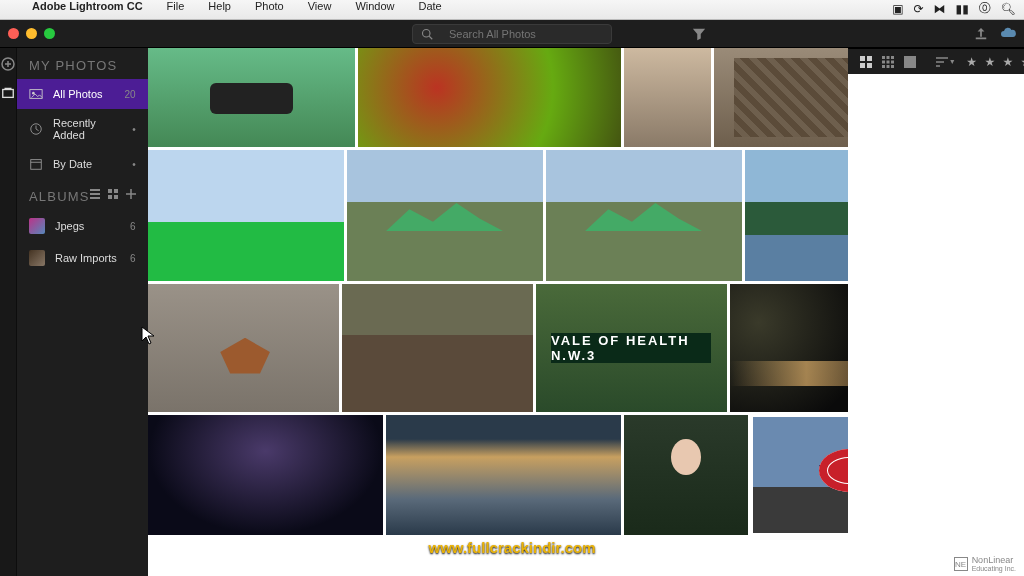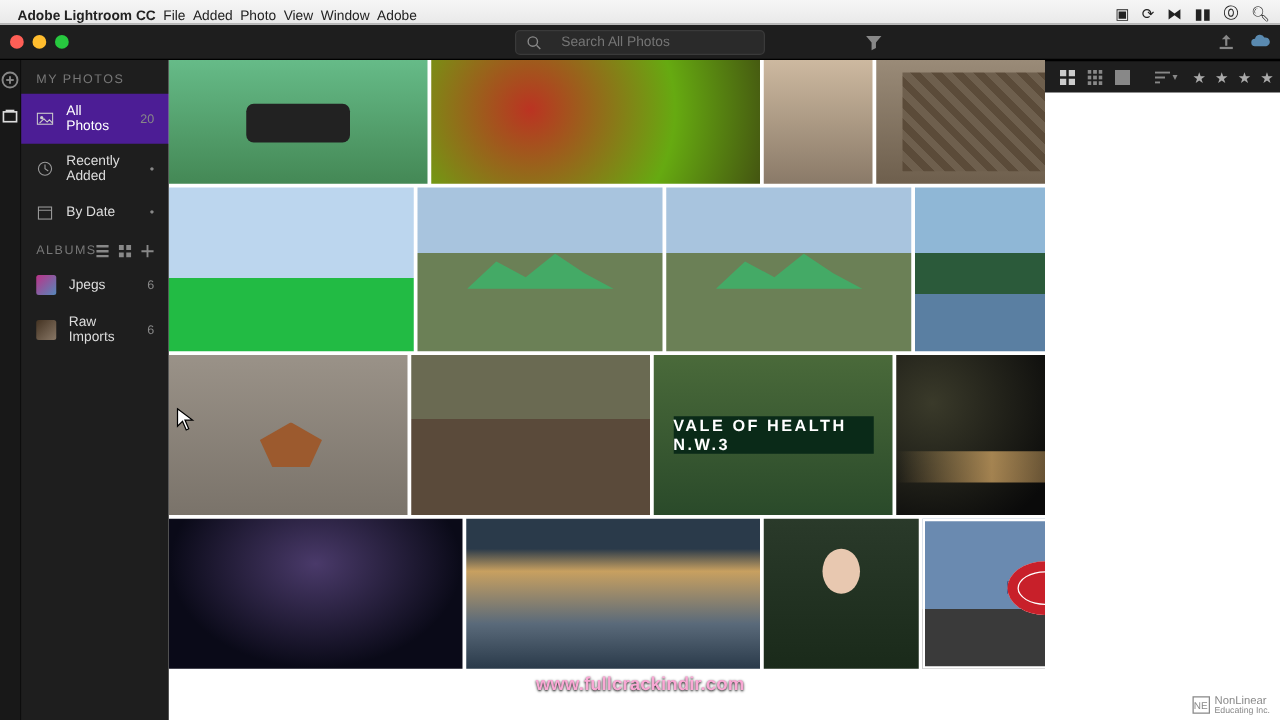--- a/index.html
+++ b/index.html
@@ -1,19 +1,19 @@
 <!DOCTYPE html>
 <html><head>
 <meta charset="utf-8">
 <style>
 * { margin: 0; padding: 0; box-sizing: border-box; font-family: -apple-system, "Helvetica Neue", Arial, sans-serif; }
 html, body { width: 1024px; height: 576px; overflow: hidden; background: #1a1a1a; color: #ccc; }
 
 
-.mac-menubar { height: 20px; background: linear-gradient(#f6f6f6,#e9e9e9); display: flex; align-items: flex-end; padding: 0 8px; font-size: 11px; color: #222; gap: 6px; border-bottom: 1px solid #bbb; }
+.mac-menubar { height: 20px; background: linear-gradient(#f6f6f6,#e9e9e9); display: flex; align-items: flex-start; padding: 0 8px; font-size: 11px; color: #222; gap: 24px; border-bottom: 1px solid #bbb; }
 .mac-menubar .apple { font-size: 13px; }
 .mac-menubar .app-name { font-weight: 600; }
 .mac-menubar .spacer { flex: 1; }
 .mac-menubar .status-icons { display: flex; gap: 10px; align-items: center; font-size: 12px; }
 
 
 .app-toolbar { height: 28px; background: #1e1e1e; display: flex; align-items: center; padding: 0 8px; border-bottom: 1px solid #000; position: relative; }
 .traffic { display: flex; gap: 7px; }
 .traffic span { width: 11px; height: 11px; border-radius: 50%; display: inline-block; }
 .tl-r { background: #ff5f56; } .tl-y { background: #ffbd2e; } .tl-g { background: #27c93f; }
@@ -24,21 +24,21 @@
 .filter-icon { position: absolute; left: calc(50% + 180px); color: #888; }
 
 
 .app-body { display: flex; height: calc(576px - 20px - 28px); }
 
 
 .sidebar { width: 196px; background: #1e1e1e; display: flex; flex-direction: column; font-size: 11px; color: #aaa; }
 .side-gutter { width: 30px; background: #181818; border-right: 1px solid #0d0d0d; display: flex; flex-direction: column; align-items: center; padding-top: 8px; gap: 14px; }
 .side-gutter svg, .side-gutter span { color: #888; }
 
-.section-header { padding: 10px 12px 6px 12px; font-size: 10px; letter-spacing: 1.2px; color: #777; display: flex; align-items: center; justify-content: space-between; }
+.section-header { padding: 10px 12px 6px 12px; font-size: 13px; letter-spacing: 1.2px; color: #777; display: flex; justify-content: space-between; }
 .section-header .hdr-icons { display: flex; gap: 8px; color: #888; }
 .nav-item { display: flex; align-items: center; padding: 8px 12px; gap: 10px; cursor: pointer; }
 .nav-item.active { background: #4c1d95; }
 .nav-item .icon-slot { width: 14px; height: 14px; display: flex; align-items: center; justify-content: center; color: #999; }
 .nav-item .label { flex: 1; font-size: 11px; color: #ddd; }
 .nav-item.active .label { color: #fff; }
 .nav-item .count { font-size: 10px; color: #888; }
 .album-thumb { width: 16px; height: 16px; border-radius: 2px; background: linear-gradient(135deg,#b38,#58b); }
 .album-thumb.b { background: linear-gradient(135deg,#432,#876); }
 
@@ -83,40 +83,40 @@
 .ph-undergr .ulabel { position:absolute; left:40%; top:42%; width:36%; height:10px; background:#1a2a6a; font-size:6px; color:#fff; display:flex; align-items:center; justify-content:center; letter-spacing:1px; }
 
 
 .toolstrip { width: 28px; background: #1a1a1a; display: flex; flex-direction: column; align-items: center; padding-top: 8px; gap: 16px; color: #888; border-left: 1px solid #000; }
 .toolstrip .dot { width: 8px; height: 8px; border-radius: 50%; background: #c87a2a; }
 
 
 .bottombar { height: 26px; background: #1e1e1e; display: flex; align-items: center; padding: 0 12px; gap: 12px; border-top: 1px solid #000; font-size: 11px; color: #aaa; }
 .bottombar .view-icons { display: flex; gap: 10px; }
 .bottombar .stars { margin-left: auto; margin-right: auto; letter-spacing: 2px; font-size: 12px; }
-.watermark-url { position: absolute; left: 50%; bottom: 20px; transform: translateX(-50%); color: #f9a8d4; font-size: 15px; font-weight: 600; text-shadow: 0 1px 2px #000; pointer-events: none; }
+.watermark-url { position: absolute; left: 50%; bottom: 20px; transform: translateX(-50%); color: #eab308; font-size: 15px; font-weight: 600; text-shadow: 0 1px 2px #000; pointer-events: none; }
 .brand { position: absolute; right: 8px; bottom: 4px; font-size: 9px; color: #888; display: flex; align-items: center; gap: 4px; margin-left: 38px; }
 .brand .logo { width: 14px; height: 14px; border: 1px solid #888; display: flex; align-items: center; justify-content: center; font-size: 8px; }
 
 .cursor { position:absolute; left:141px; top:326px; pointer-events:none; }
 
 svg { display: block; }
 </style>
 </head>
 <body>
 
 <div class="mac-menubar">
   <span class="apple"></span>
   <span class="app-name">Adobe Lightroom CC</span>
   <span>File</span>
-  <span>Added</span>
+  <span>Help</span>
   <span>Photo</span>
   <span>View</span>
   <span>Window</span>
-  <span>Adobe</span>
+  <span>Date</span>
   <span class="spacer"></span>
   <span class="status-icons">
     <span>▣</span>
     <span>⟳</span>
     <span>⧓</span>
     <span>▮▮</span>
     <span>⓪</span>
     <span>🔍︎</span>
   </span>
 </div>

